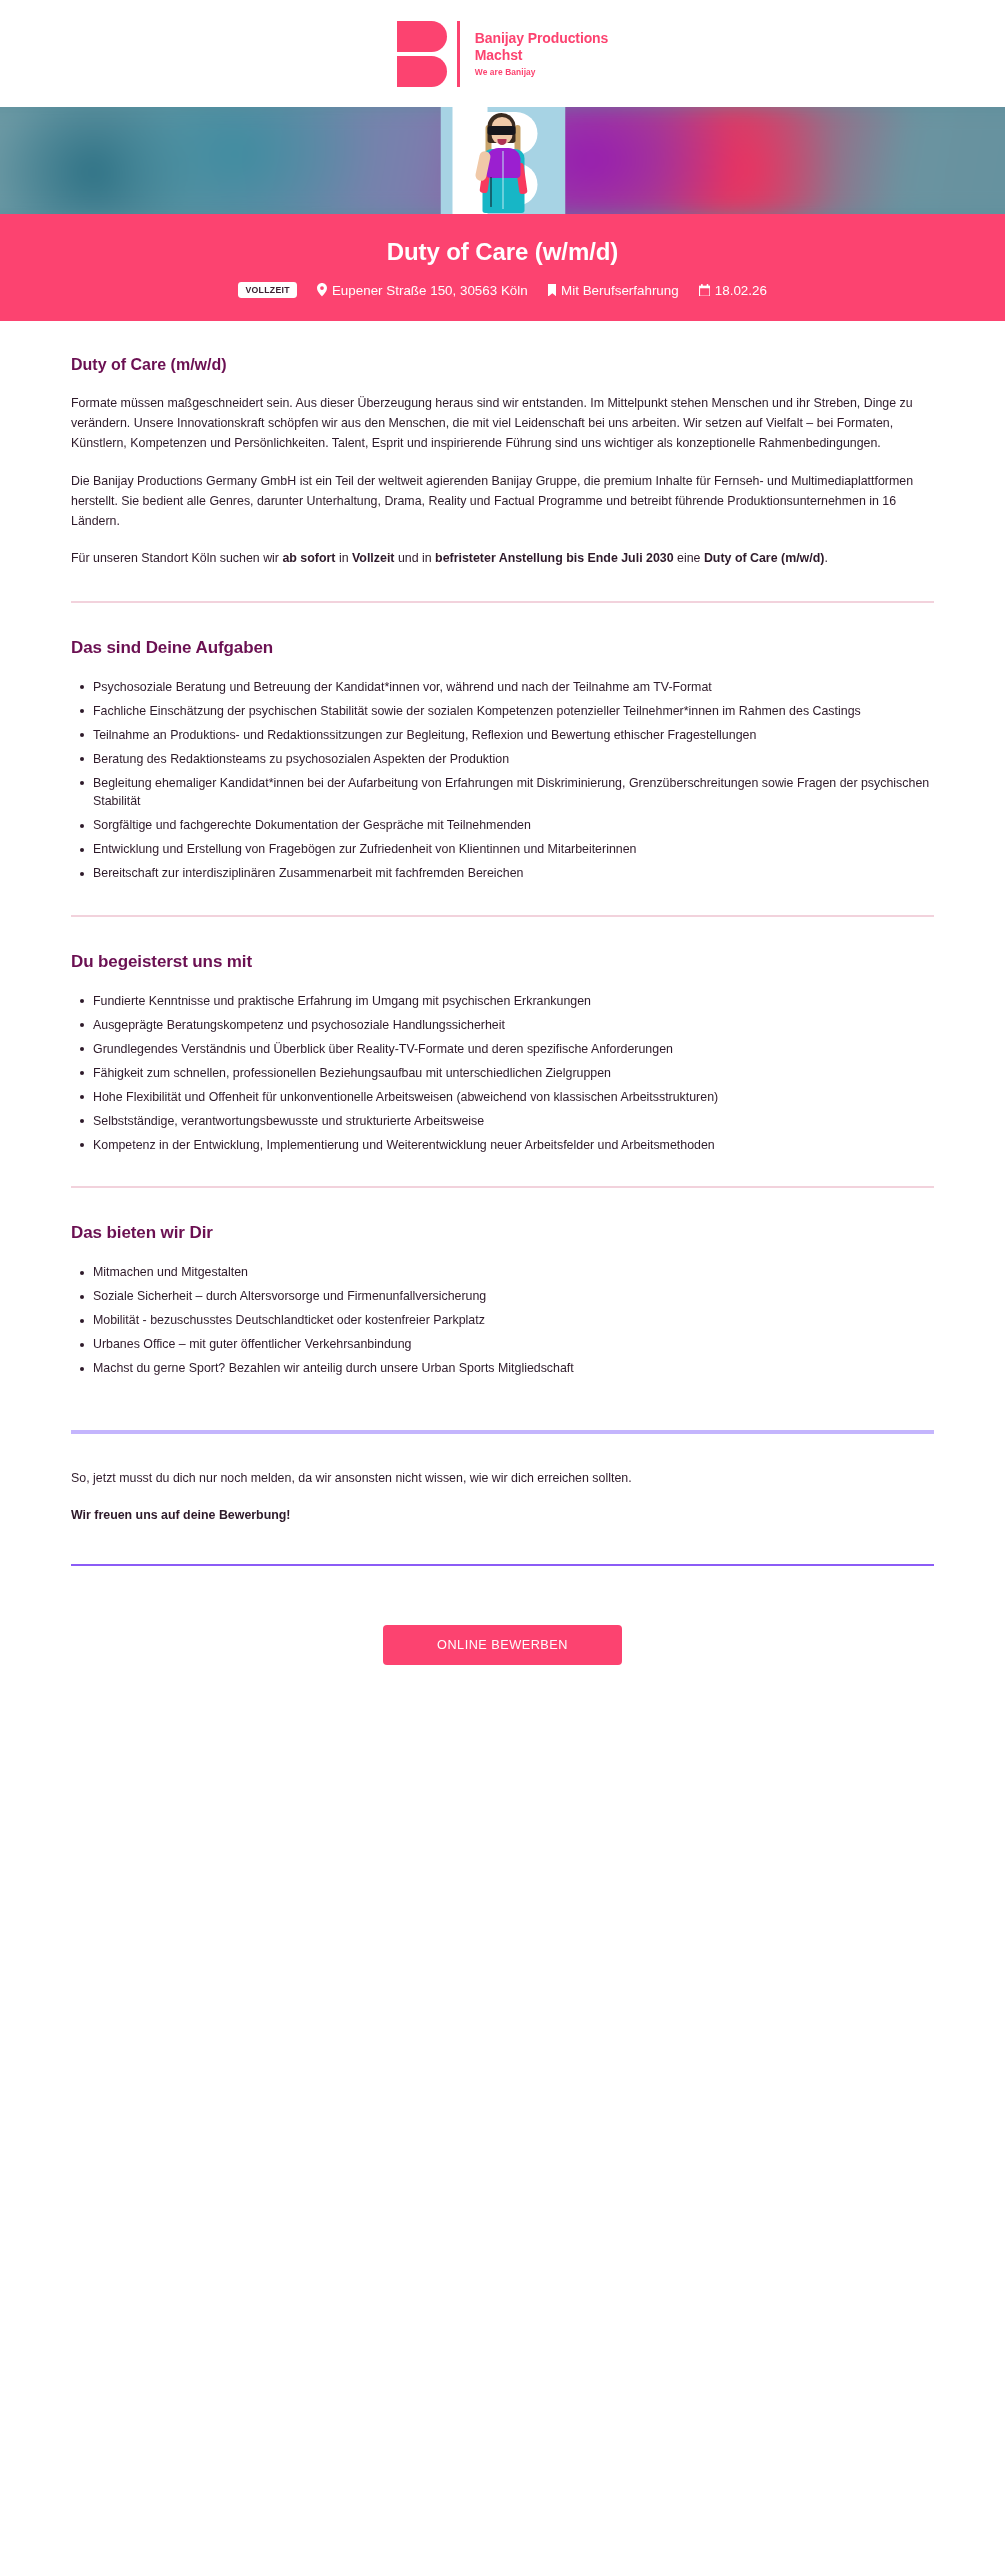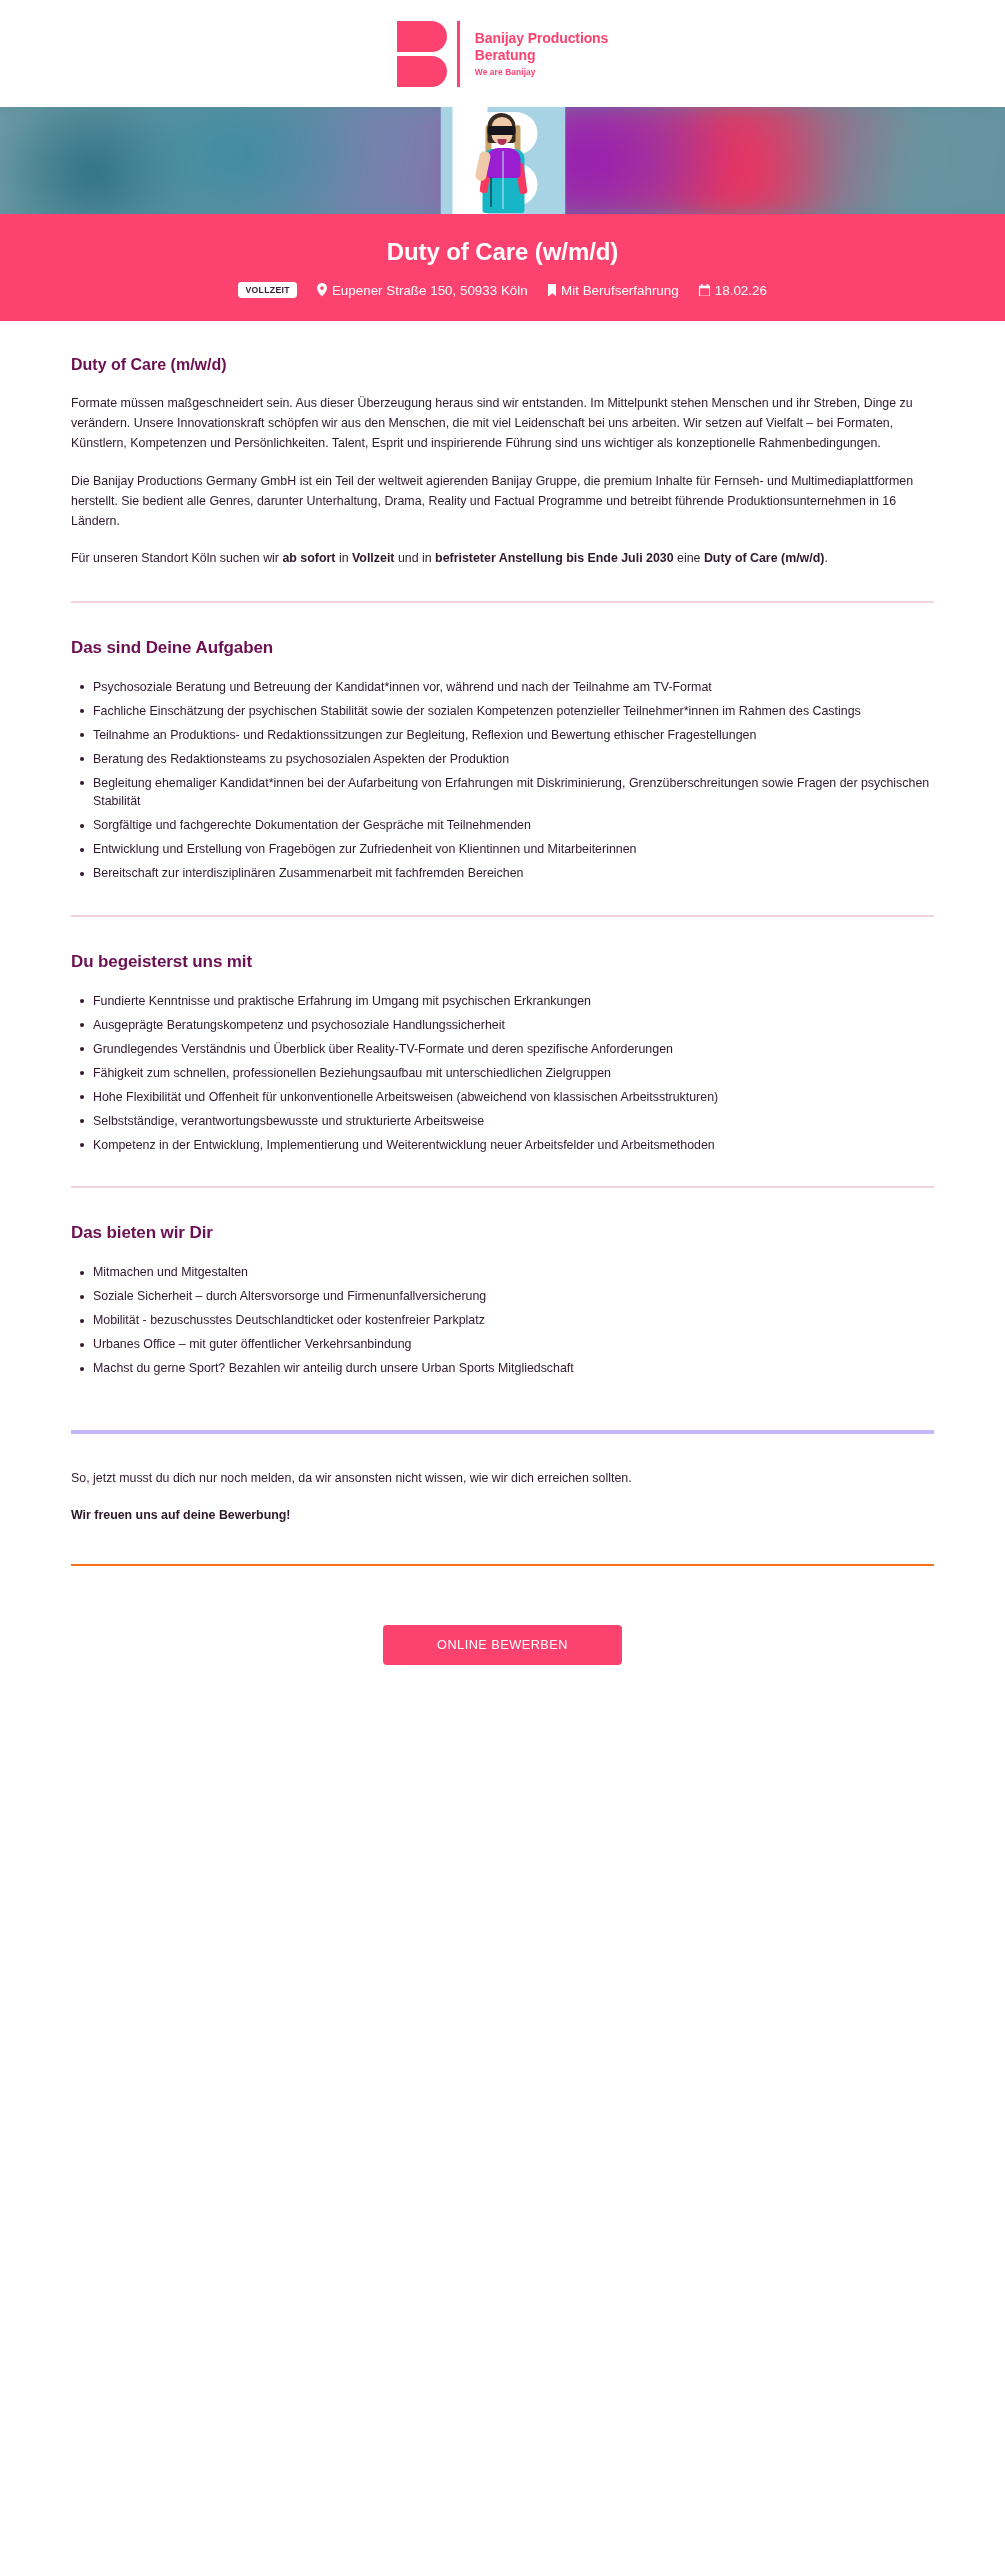--- a/index.html
+++ b/index.html
@@ -323,21 +323,21 @@
   ul.bullets li:last-child { margin-bottom: 0; }
 
   .closing-section {
     padding: 34px 0 38px;
     border-top: 4px solid #c4b5fd;
     margin-top: 20px;
   }
 
   
   .apply-section {
-    border-top: 2px solid #f97316;
+    border-top: 2px solid #8b5cf6;
     padding: 59px 0 64px;
     text-align: center;
   }
   .apply-button {
     display: inline-block;
     background: #fc4370;
     color: #ffffff;
     font-size: 12.7px;
     letter-spacing: 0.5px;
     padding: 13.4px 54px;
@@ -354,21 +354,21 @@
 
   <header class="logo-header">
     <div class="logo-lockup">
       <div class="logo-mark">
         <div class="logo-bar"></div>
         <div class="logo-bar"></div>
       </div>
       <div class="logo-divider"></div>
       <div class="logo-text">
         <div class="logo-name">Banijay Productions</div>
-        <div class="logo-name">Beratung</div>
+        <div class="logo-name">Machst</div>
         <div class="logo-tagline">We are Banijay</div>
       </div>
     </div>
   </header>
 
   <div class="hero">
     <div class="hero-bg"></div>
     <div class="hero-photo">
       <div class="bigB"></div>
       <div class="hero-figure">
@@ -394,21 +394,21 @@
     <div class="meta-row">
 
       <span class="badge">VOLLZEIT</span>
 
       <span class="meta-item">
         <span class="meta-icon">
           <svg width="10" height="13.4" viewBox="0 0 15 20" fill="#ffffff">
             <path d="M7.5 0C3.4 0 0 3.4 0 7.5c0 5.6 7.5 12.5 7.5 12.5S15 13.1 15 7.5C15 3.4 11.6 0 7.5 0zm0 10.3a2.8 2.8 0 1 1 0-5.6 2.8 2.8 0 0 1 0 5.6z"></path>
           </svg>
         </span>
-        <span>Eupener Straße 150, 50933 Köln</span>
+        <span>Eupener Straße 150, 30563 Köln</span>
       </span>
 
       <span class="meta-item">
         <span class="meta-icon">
           <svg width="8.7" height="12.7" viewBox="0 0 13 19" fill="#ffffff">
             <path d="M0 0h13v19l-6.5-5L0 19z"></path>
           </svg>
         </span>
         <span>Mit Berufserfahrung</span>
       </span>

